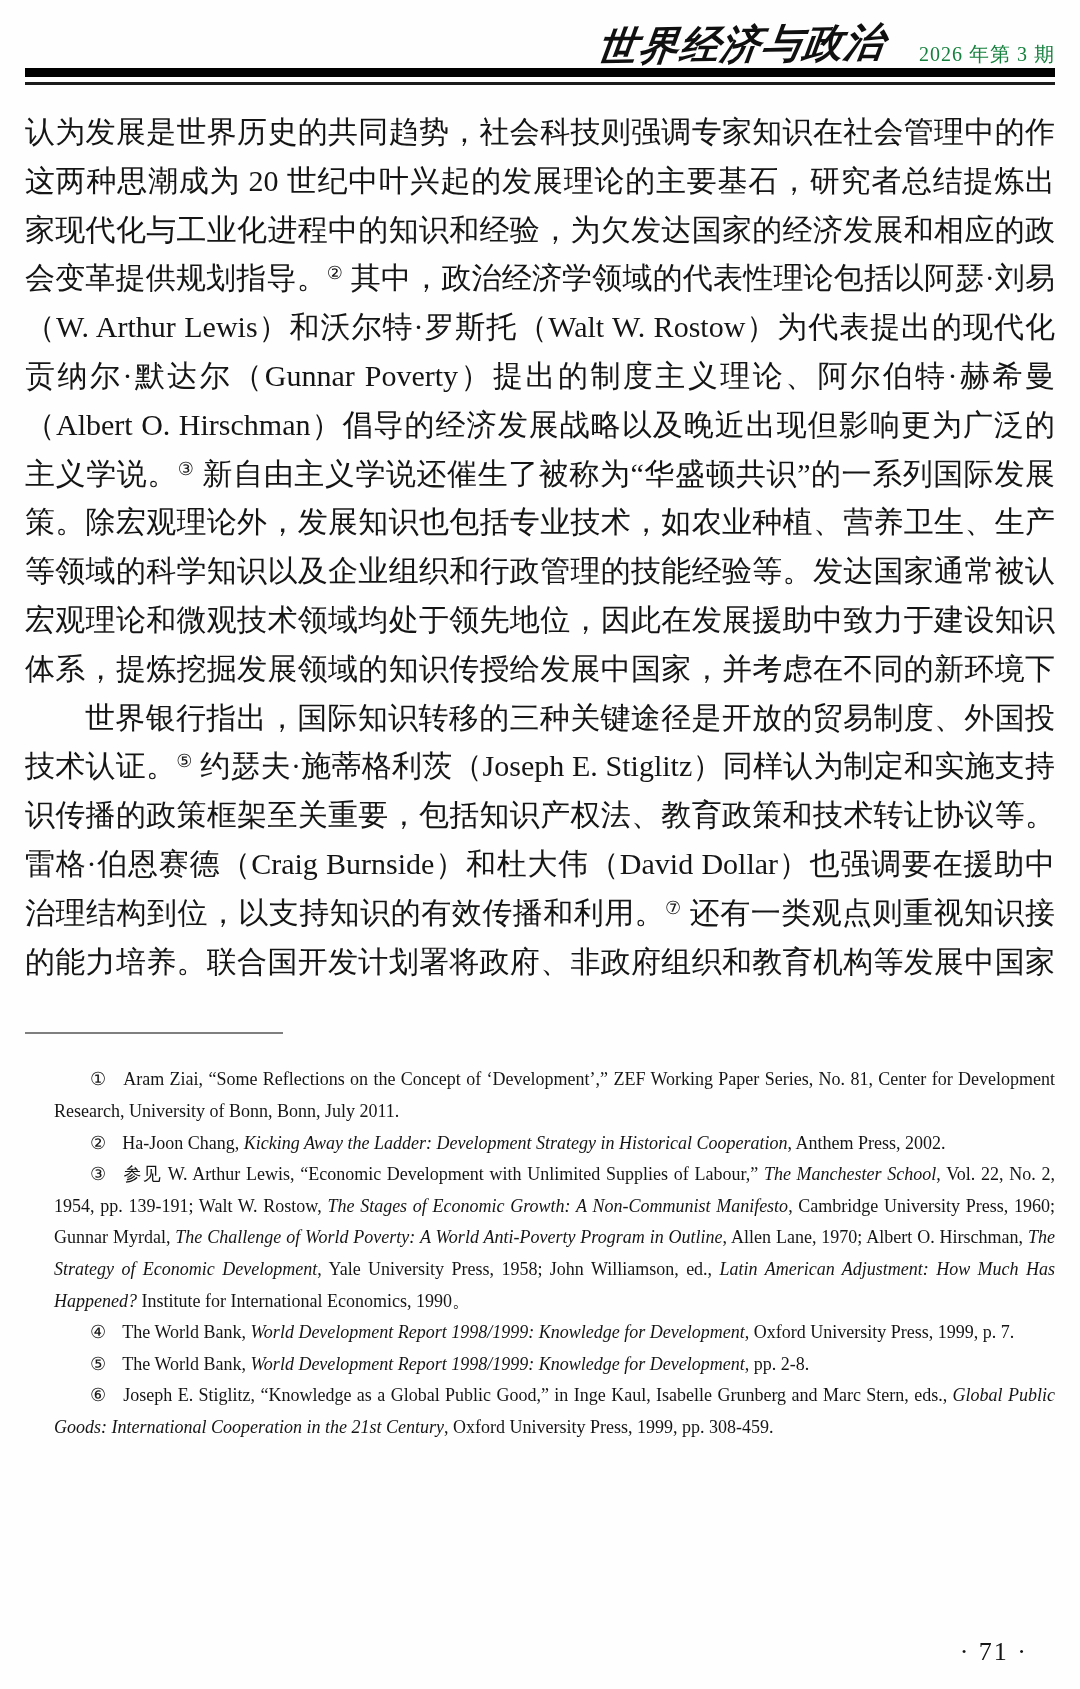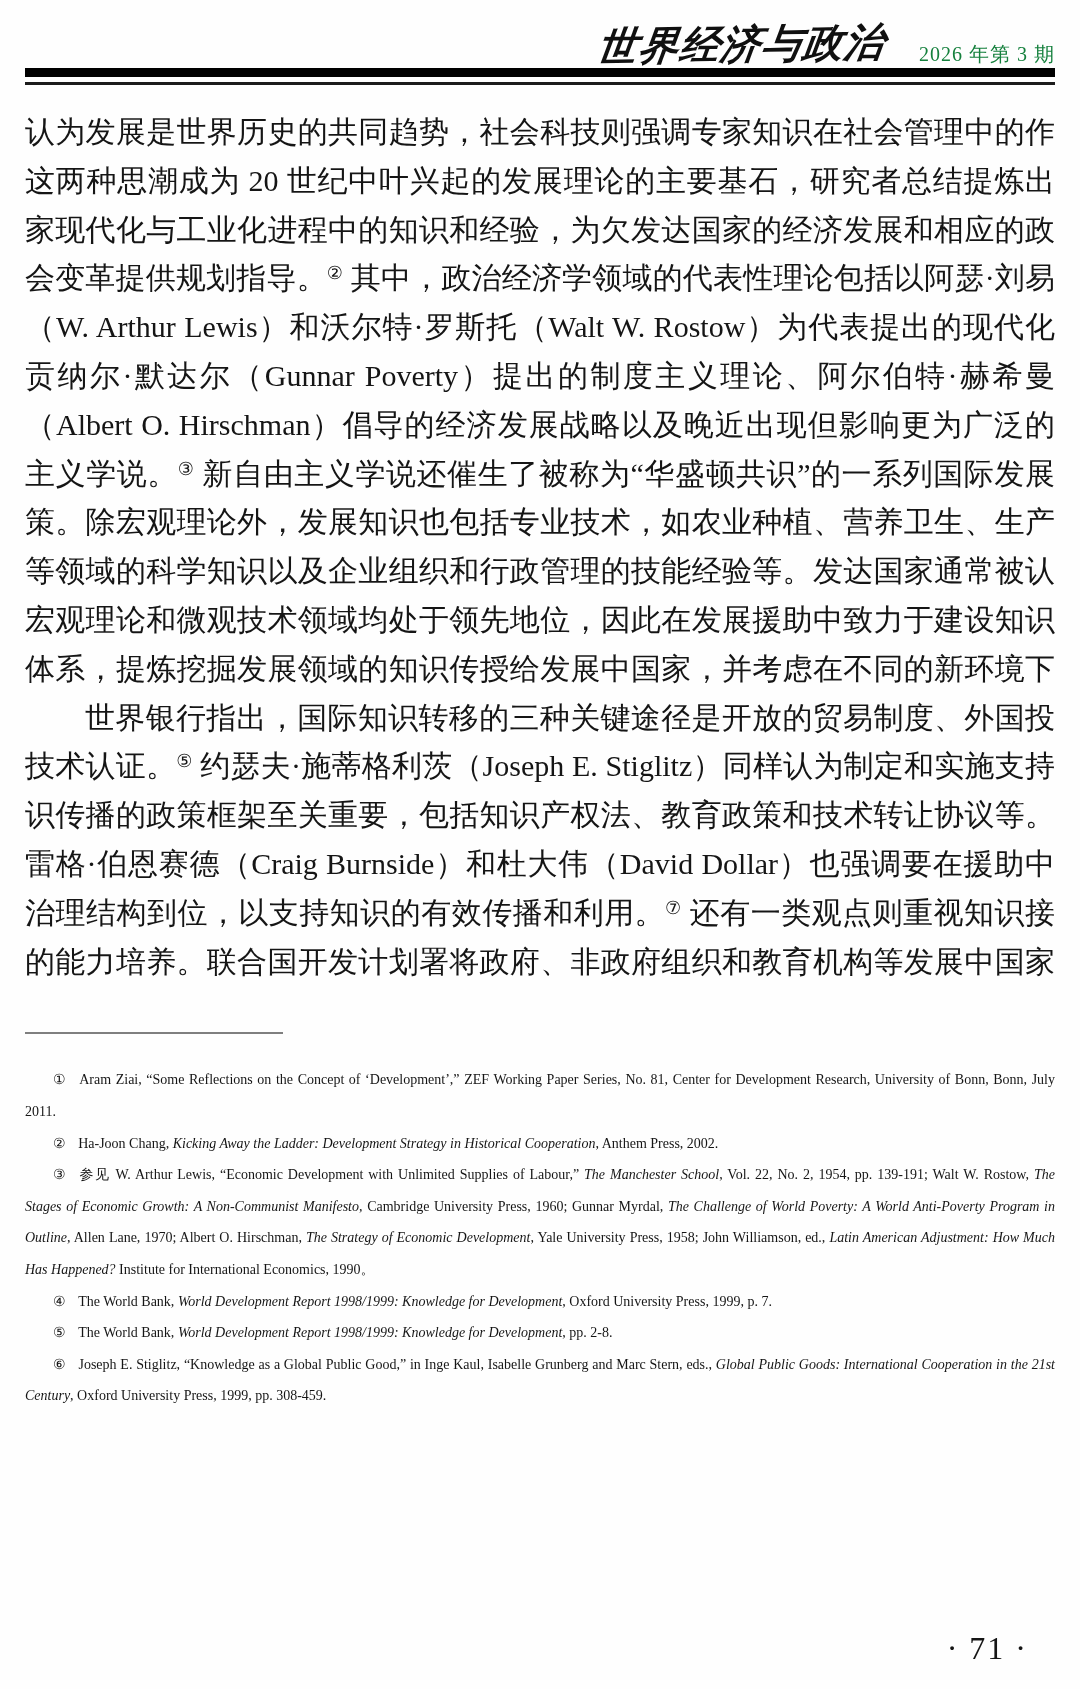--- a/index.html
+++ b/index.html
@@ -35,29 +35,29 @@
     overflow:hidden;
   }
   .body-line.para-end{text-align-last:left;}
   .body-line.indent{text-indent:2em;}
   .body-line sup{
     font-size:0.6em;line-height:0;vertical-align:9px;
   }
   .fn-sep{
     width:258px;height:2px;background:#7f7f7f;margin-top:46px;
   }
-  .footnotes{margin-top:30px;font-size:14px;}
+  .footnotes{margin-top:30px;font-size:18px;margin-left:29px;}
   .footnote{
     line-height:31.6px;text-align:justify;text-indent:2em;
   }
   .footnote .fn-marker{margin-right:0.9em;}
   .footnote .italic{font-style:italic;}
   .page-num{
     position:absolute;right:52px;bottom:22px;
-    font-size:32px;letter-spacing:2px;color:#151515;
+    font-size:26px;letter-spacing:2px;color:#151515;
   }
 </style>
 </head>
 <body>
 
 <div class="page">
   <div class="header">
     <span class="calligraphy">世界经济与政治</span>
     <span class="issue">2026 年第 3 期</span>
   </div>

